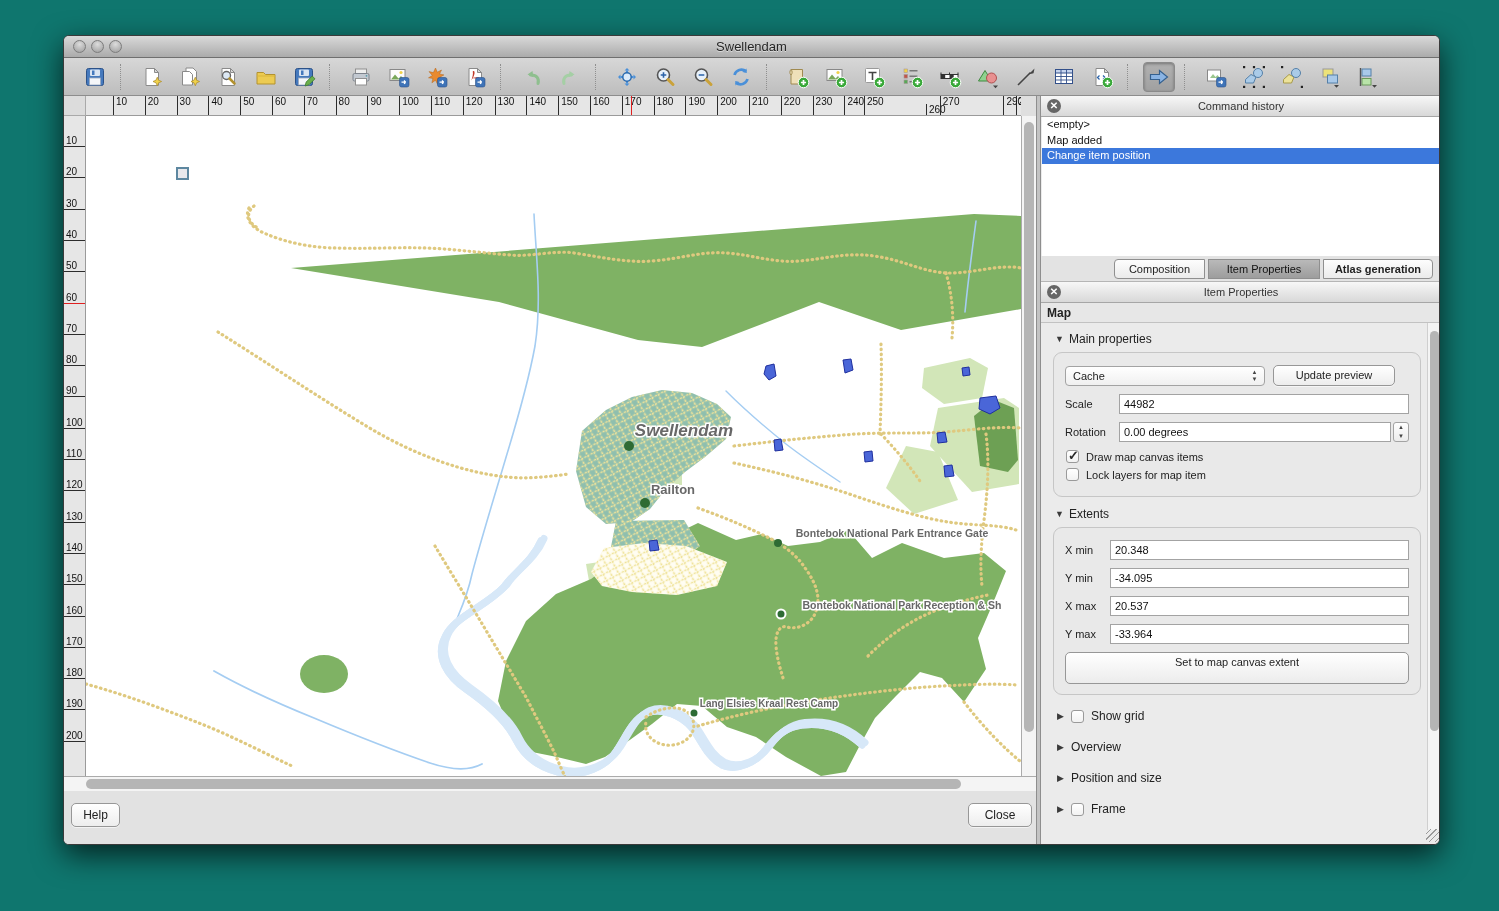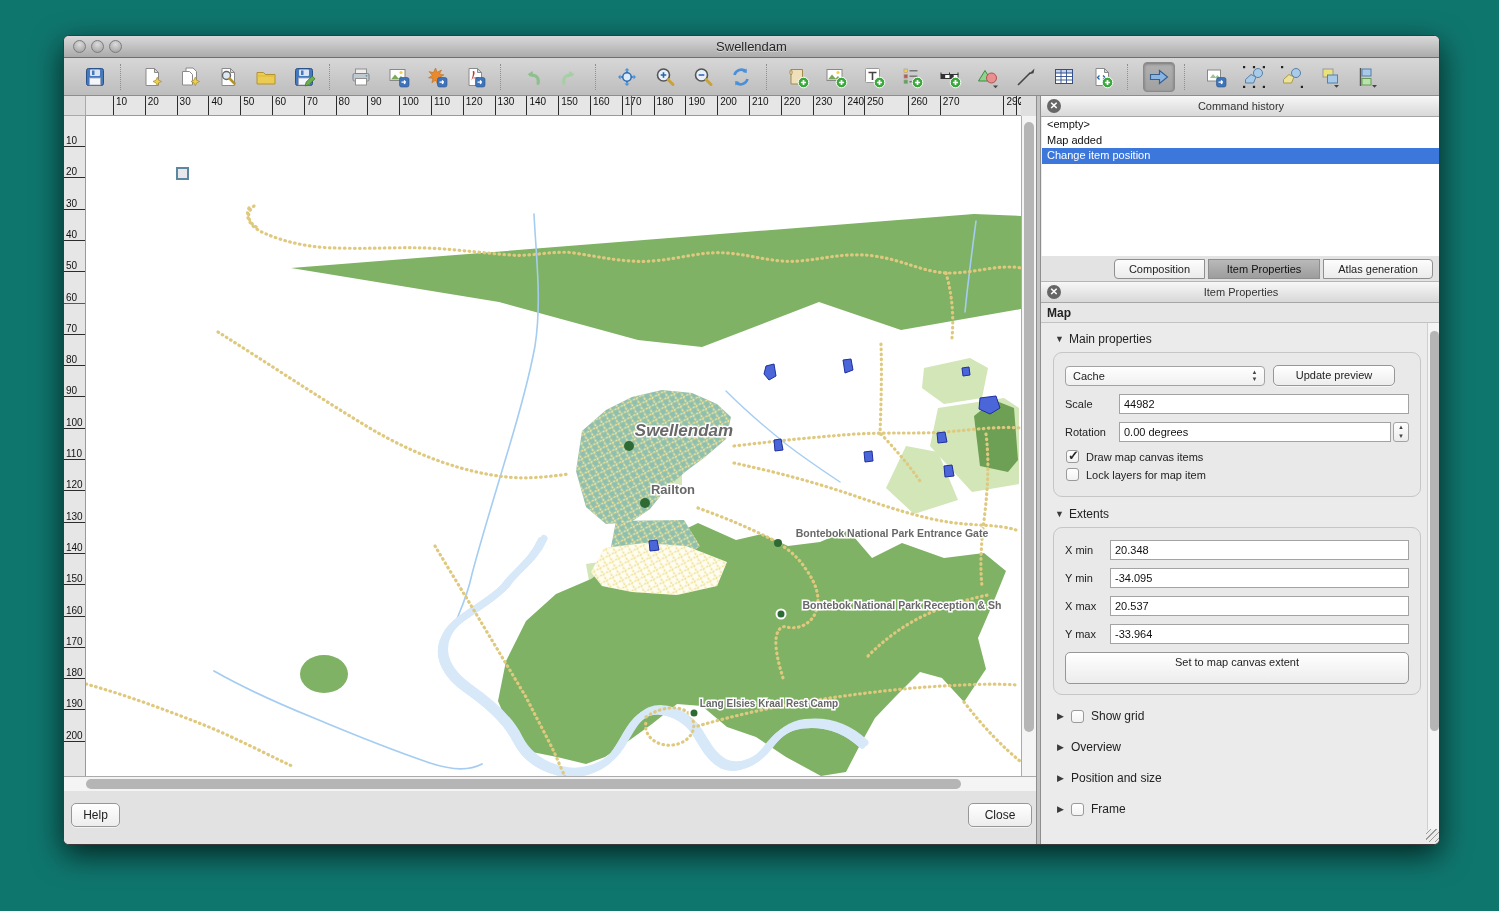--- a/index.html
+++ b/index.html
@@ -370,21 +370,21 @@
           <div class="rt-tick" style="left: 504px;">160</div>
           <div class="rt-tick" style="left: 535.8px;">170</div>
           <div class="rt-tick" style="left: 567.6px;">180</div>
           <div class="rt-tick" style="left: 599.4px;">190</div>
           <div class="rt-tick" style="left: 631.2px;">200</div>
           <div class="rt-tick" style="left: 663px;">210</div>
           <div class="rt-tick" style="left: 694.8px;">220</div>
           <div class="rt-tick" style="left: 726.6px; text-align: right;">230</div>
           <div class="rt-tick" style="left: 758.4px;">240</div>
           <div class="rt-tick" style="left: 778px;">250</div>
-          <div class="rt-tick" style="left: 822px;">260</div>
+          <div class="rt-tick" style="left: 840px; margin-top: 8px;">260</div>
           <div class="rt-tick" style="left: 853.8px;">270</div>
           <div class="rt-tick" style="left: 885.6px; margin-left: 44px;">280</div>
           <div class="rt-tick" style="left: 917.4px;">290</div>
           <div class="rt-red" style="left: 545px;"></div>
         </div>
     <div class="ruler-left" id="rulerLeft">
           <div class="rl-tick" style="top: 19px;">10</div>
           <div class="rl-tick" style="top: 50.3px;">20</div>
           <div class="rl-tick" style="top: 81.6px;">30</div>
           <div class="rl-tick" style="top: 112.9px;">40</div>
@@ -517,21 +517,21 @@
     </div>
     <div class="ch-list" id="chList">
           <div class="ch-row">&lt;empty&gt;</div>
           <div class="ch-row">Map added</div>
           <div class="ch-row sel">Change item position</div>
         </div>
 
     <div class="tabs" id="tabsRow">
           <div class="tab" style="left: 41px; width: 91px; border-radius: 4px 0px 0px 4px;">Composition</div>
           <div class="tab active" style="left: 135px; width: 112px;">Item Properties</div>
-          <div class="tab" style="left: 250px; width: 110px; border-radius: 0px 4px 4px 0px;">Atlas generation</div>
+          <div class="tab" style="left: 250px; width: 110px; border-radius: 0px 4px 4px 0px; font-weight: bold;">Atlas generation</div>
         </div>
 
     <div class="phead" style="top:186px">
       <span class="pclose">✕</span>
       <span>Item Properties</span>
     </div>
     <div class="maplabel">Map</div>
 
     <div class="ip-content">
       <div class="sec-head">

